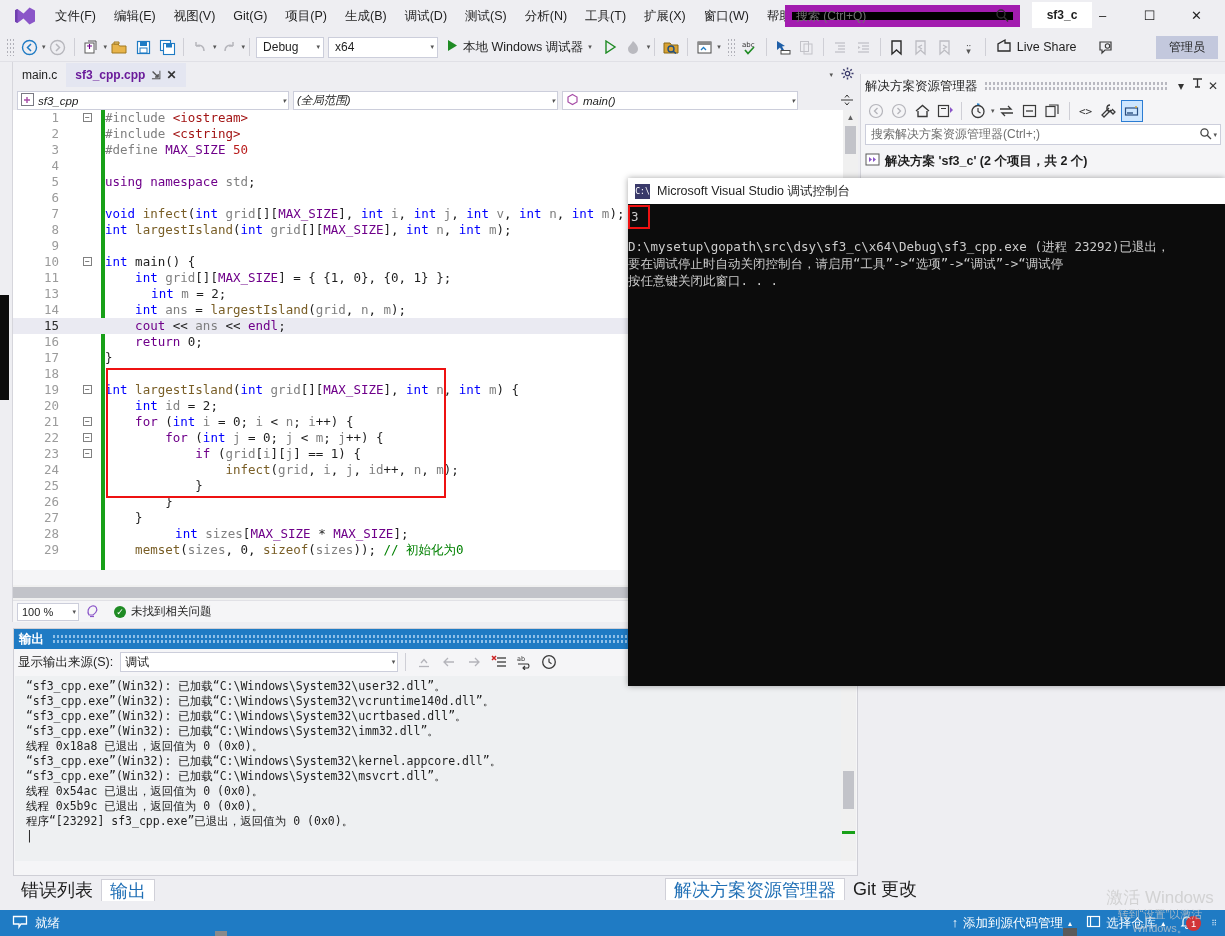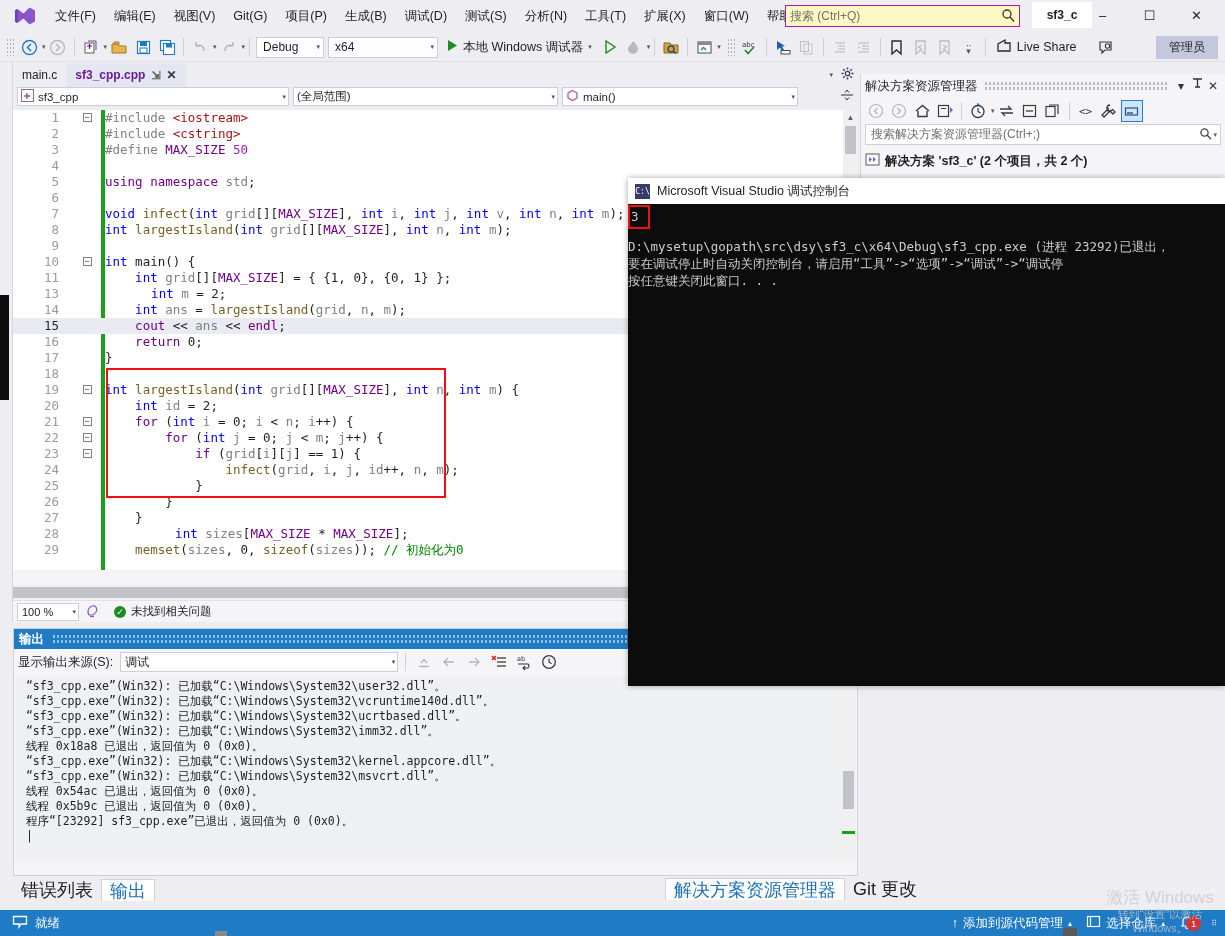--- a/index.html
+++ b/index.html
@@ -20,21 +20,21 @@
     width:30px; height:30px; margin-left:10px;
     display:flex; align-items:center; justify-content:center;
   }
   .menubar { display:flex; align-items:center; margin-left:6px; }
   .menu-item {
     padding:5px 9px; font-size:12.5px; color:#1e1e1e; white-space:nowrap;
     cursor:default;
   }
   #searchbox {
     position:absolute; left:785px; top:5px; width:235px; height:22px;
-    background:#fef9c3; border:1px solid #a21caf;
+    background:#000000; border:7px solid #a21caf;
     display:flex; align-items:center; padding:0 4px;
   }
   #searchbox .ph { color:#707070; font-size:12px; flex:1; }
   #proj-chip {
     position:absolute; left:1032px; top:2px; width:60px; height:26px;
     background:#fff; display:flex; align-items:center; justify-content:center;
     font-weight:bold; font-size:12px; color:#1e1e1e;
   }
   .wbtn {
     position:absolute; top:0; width:45px; height:30px;
@@ -102,22 +102,23 @@
   }
   .etab.inactive { background:#eeeef2; color:#1e1e1e; }
   .etab.active { background:#e4e6f1; color:#6a1b9a; font-weight:bold; }
   .etab .pin { font-size:11px; color:#555; }
   .etab .x { font-size:12px; color:#333; }
   #tabstrip-right {
     position:absolute; right:4px; bottom:4px; display:flex; gap:8px; align-items:center;
   }
   #navbar {
     position:absolute; left:0; top:25px; width:845px; height:23px;
-    background:#eeeef2; display:flex; align-items:flex-start; gap:4px;
+    background:#eeeef2; display:flex; align-items:flex-end; gap:4px;
     padding:0 4px;
+    font-style:italic;
   }
   .navsel {
     height:19px; background:#fff; border:1px solid #cccedb;
     display:flex; align-items:center; gap:4px; padding:0 2px 0 3px; font-size:11.5px;
   }
   #nav1 { width:272px; } #nav2 { width:265px; } #nav3 { width:236px; }
   .navsel .nv { flex:1; white-space:nowrap; overflow:hidden; }
   #code-area {
     position:absolute; left:0; top:48px; width:845px; height:460px;
     background:#fff; overflow:hidden;
@@ -142,21 +143,21 @@
   }
   
   .kw { color:#0000ff; }
   .kw2 { color:#6f008a; }
   .pp { color:#808080; }
   .macro { color:#6f008a; }
   .str { color:#a31515; }
   .cm { color:#008000; }
   .fn { color:#795e26; }
   .id { color:#808080; }
-  .num { color:#a21caf; }
+  .num { color:#b91c1c; }
   #redbox {
     position:absolute; left:93px; top:258px; width:340px; height:130px;
     border:2px solid #ee1111; pointer-events:none;
   }
   #edit-vscroll {
     position:absolute; right:0; top:48px; width:15px; height:460px; background:#f0f0f0;
   }
   #edit-vscroll .up, #edit-vscroll .dn {
     height:15px; color:#606060; font-size:8px; text-align:center; line-height:15px;
   }

